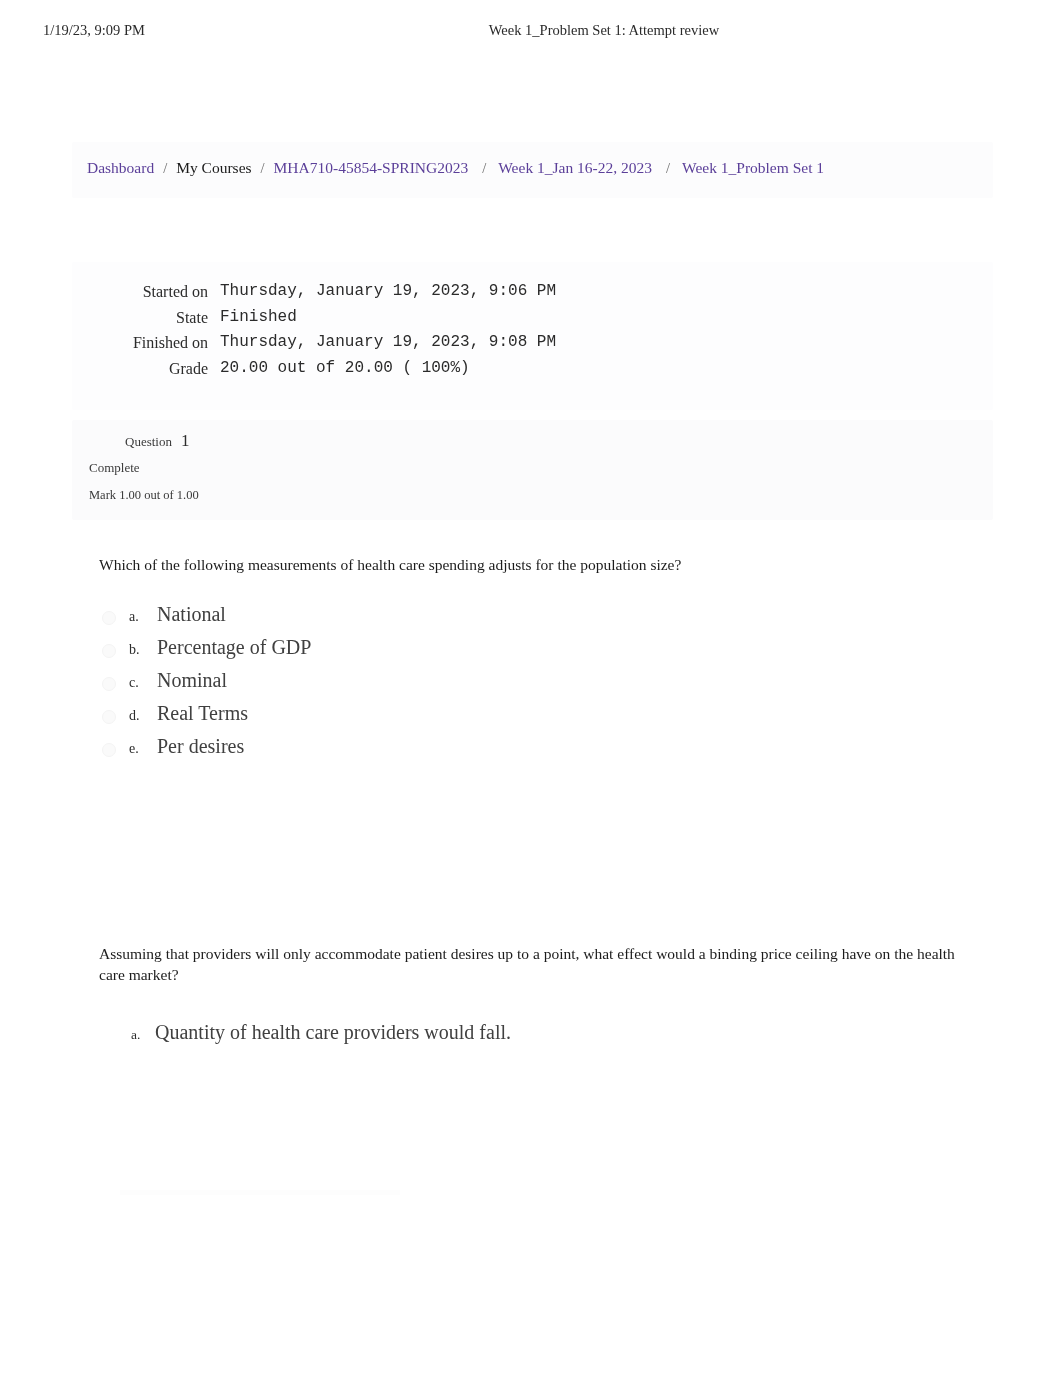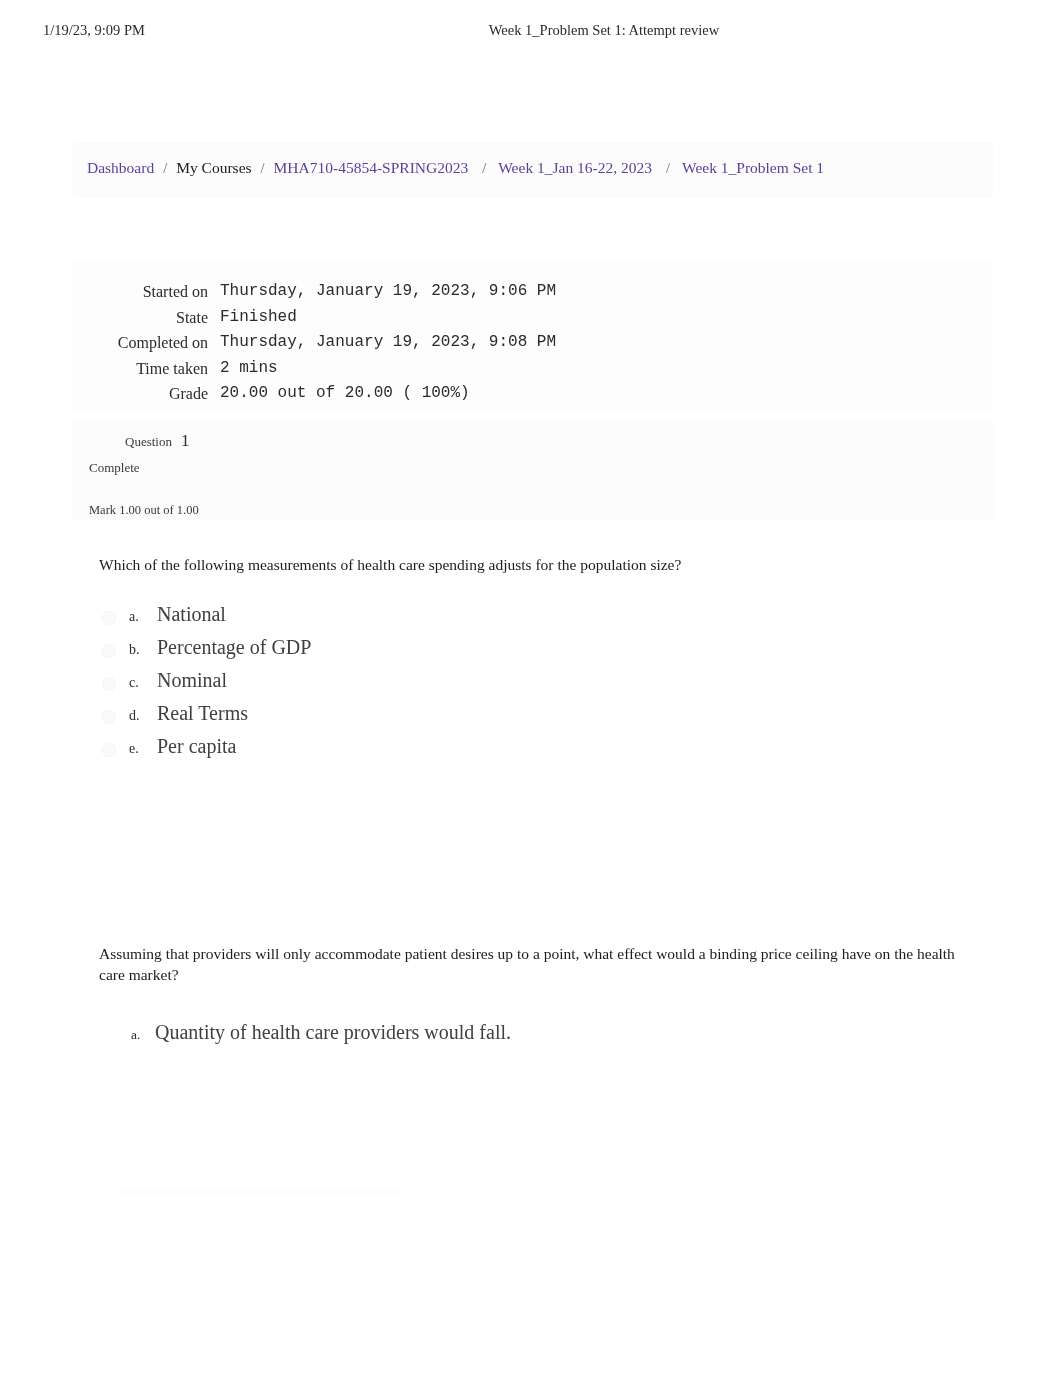--- a/index.html
+++ b/index.html
@@ -135,21 +135,21 @@
     color: #2c2c2c;
   }
   .q-head .q-state {
     font-size: 13px;
     line-height: 18px;
     margin-top: 8px;
   }
   .q-head .q-mark {
     font-size: 12.5px;
     line-height: 18px;
-    margin-top: 24px;
+    margin-top: 9px;
   }
 
   
   .question-body {
     position: absolute;
     font-size: 15.5px;
     line-height: 21px;
     color: #1c1c1c;
   }
   .q1-body { left: 99px; top: 554px; width: 860px; }
@@ -242,26 +242,22 @@
     <tbody>
       <tr>
         <th>Started on</th>
         <td>Thursday, January 19, 2023, 9:06 PM</td>
       </tr>
       <tr>
         <th>State</th>
         <td>Finished</td>
       </tr>
       <tr>
-        <th>Completed on</th>
+        <th>Finished on</th>
         <td>Thursday, January 19, 2023, 9:08 PM</td>
-      </tr>
-      <tr>
-        <th>Time taken</th>
-        <td>2 mins</td>
       </tr>
       <tr>
         <th>Grade</th>
         <td>20.00  out of 20.00 (  100%)</td>
       </tr>
     </tbody>
   </table>
 
   <div class="q-head">
     <div class="q-num-row">
@@ -291,21 +287,21 @@
         <span class="atext">Nominal</span>
       </li>
       <li class="answer-row">
         <span class="radio"></span>
         <span class="ltr">d.</span>
         <span class="atext">Real Terms</span>
       </li>
       <li class="answer-row">
         <span class="radio"></span>
         <span class="ltr">e.</span>
-        <span class="atext">Per capita</span>
+        <span class="atext">Per desires</span>
       </li>
     </ul>
   </div>
 
   <div class="question-body q2-body">
     <p class="q-text">Assuming that providers will only accommodate patient desires up to a point, what effect would a binding price ceiling have on the health care market?</p>
     <ul class="answers q2-answers">
       <li class="answer-row">
         <span class="ltr">a.</span>
         <span class="atext">Quantity of health care providers would fall.</span>

